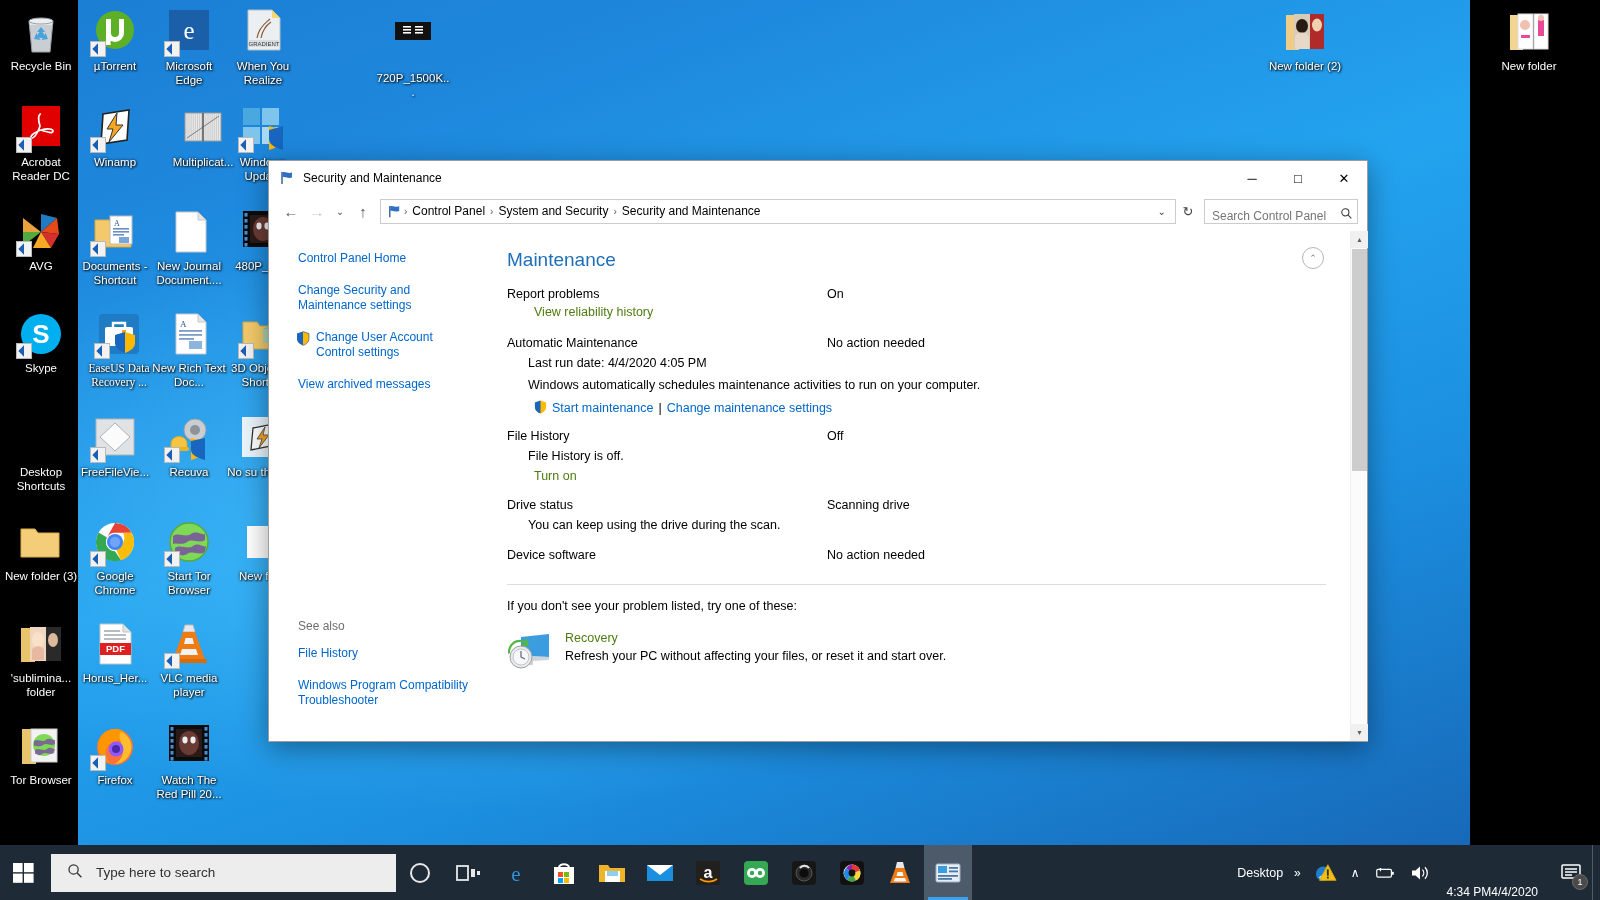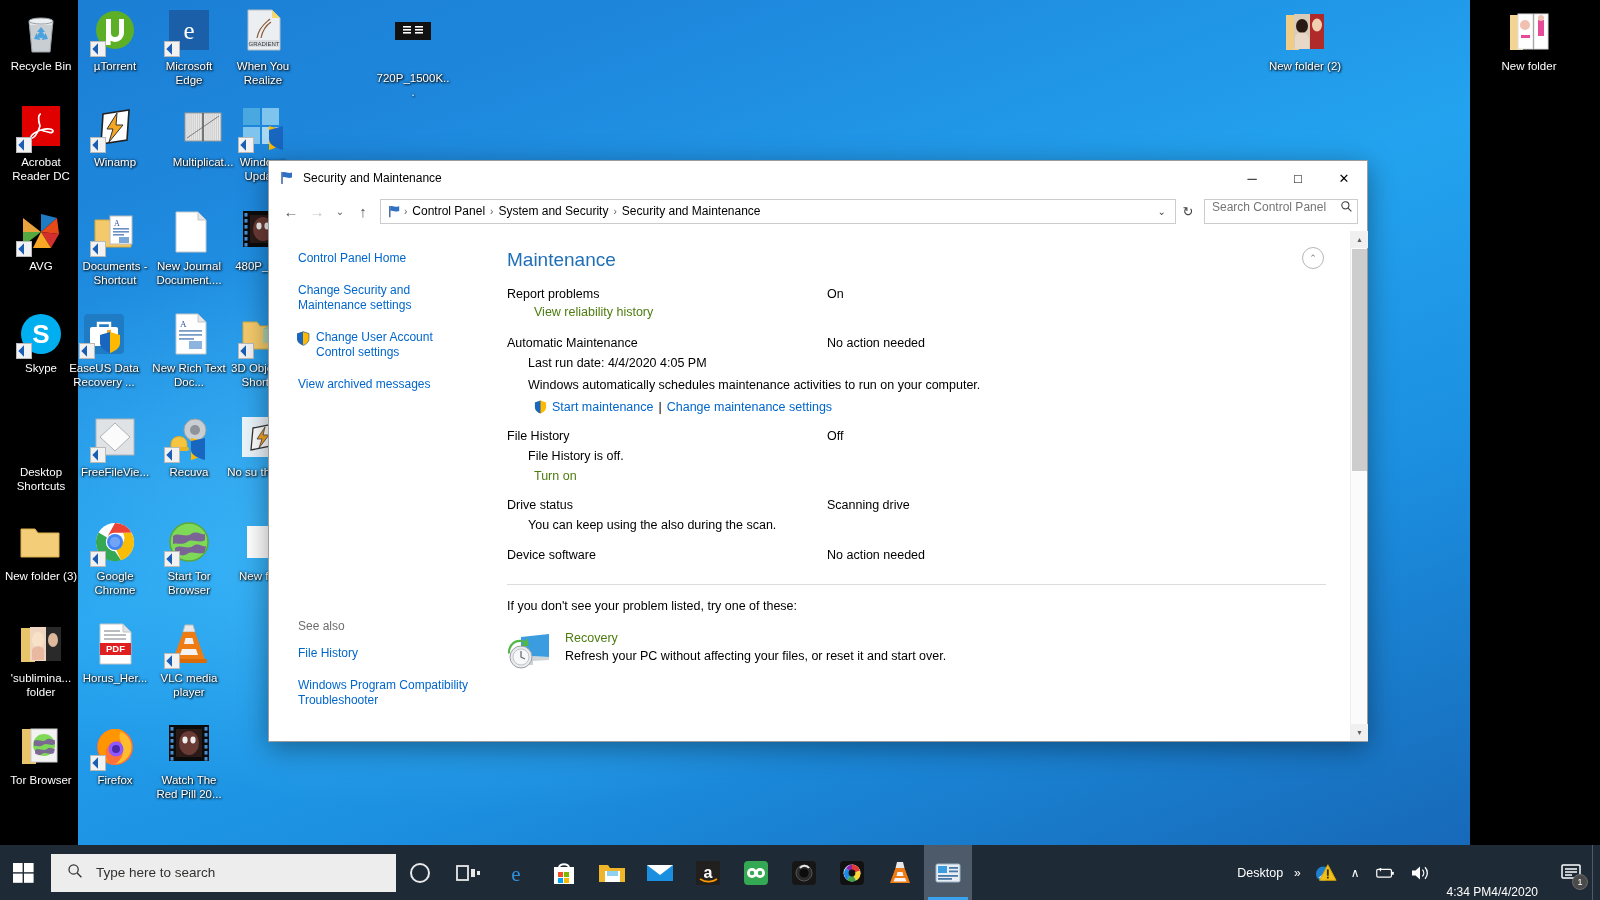--- a/index.html
+++ b/index.html
@@ -114,21 +114,21 @@
   .bc-sep { color: #5a5a5a; font-size: 10px; }
   .bc-drop { margin-left: auto; padding: 0 7px; color: #444; font-size: 10px; }
   #refreshbtn {
     width: 24px; height: 25px;
     display: flex; align-items: center; justify-content: center;
     font-size: 13px; color: #444; cursor: default;
   }
   #searchbox {
     width: 154px; height: 25px;
     border: 1px solid #cccccc; background: #fff;
-    display: flex; align-items: flex-start;
+    display: flex; align-items: flex-end;
     padding: 0 4px 0 7px; margin-left: 4px;
   }
   #searchbox input {
     border: 0; outline: 0; flex: 1 1 auto; min-width: 0;
     font-size: 12px; font-family: "Liberation Sans", sans-serif;
     color: #6d6d6d; background: transparent;
   }
   #searchbox .mag { font-size: 12px; color: #444; }
 
   
@@ -195,21 +195,21 @@
   }
   .section { margin-bottom: 7px; }
   .srow { display: flex; font-size: 12.5px; color: #000; }
   .srow .s-name { width: 320px; flex: 0 0 320px; }
   .srow .s-status { color: #000; }
   .sub { font-size: 12.5px; color: #000; margin: 5px 0 0 21px; line-height: 17px; }
   .sublink {
     font-size: 12.5px; color: #4d7c0f; margin: 4px 0 0 27px;
     display: inline-block; cursor: default;
   }
-  .linkrow { margin: 6px 0 0 27px; font-size: 12.5px; display: flex; gap: 5px; }
+  .linkrow { margin: 6px 0 0 27px; font-size: 12.5px; display: flex; align-items: center; gap: 5px; }
   .linkrow a { color: #0066cc; cursor: default; }
   .linkrow .sep { color: #000; }
   hr.divider { border: 0; border-top: 1px solid #dcdcdc; margin: 22px 0 14px 0; }
   #problem-text { font-size: 12.5px; color: #000; margin-bottom: 18px; }
   #recovery {
     display: flex; gap: 14px; align-items: flex-start;
   }
   #recovery .rec-text .rec-title {
     font-size: 12.5px; color: #4d7c0f; margin-bottom: 3px; cursor: default;
   }
@@ -442,21 +442,21 @@
         </svg></div>
       <div class="lbl">480P_60...</div>
     </div>
     <div class="dicon" style="left: 4px; top: 310px;">
       <div class="glyph"><svg width="48" height="48" viewBox="0 0 48 48">
       <circle cx="24" cy="24" r="20" fill="#00aff0"></circle>
       <text x="24" y="33" font-size="26" fill="#fff" text-anchor="middle" font-family="Liberation Sans,sans-serif" font-weight="bold">S</text>
         </svg><span class="shortcut-arrow"></span></div>
       <div class="lbl">Skype</div>
     </div>
-    <div class="dicon" style="left: 67px; top: 310px;">
+    <div class="dicon" style="left: 82px; top: 310px; font-family: Liberation Serif, serif;">
       <div class="glyph"><svg width="48" height="48" viewBox="0 0 48 48">
       <rect x="4" y="4" width="40" height="40" rx="4" fill="#1f7cc4"></rect>
       <rect x="10" y="17" width="28" height="19" rx="2" fill="#fff"></rect>
       <path d="M18 17 L18 13 L30 13 L30 17" fill="none" stroke="#fff" stroke-width="2.4"></path>
       <path d="M22 24 l5 0 0 -4 4 0 0 4 5 0 0 4 -5 0 0 4 -4 0 0 -4 -5 0z" fill="#f5a623"></path>
       <path d="M30 22 L40 25 L40 33 C40 38 35 41 30 43 C30 40 30 24 30 22 Z" fill="#ffb900"></path>
       <path d="M30 22 L20 25 L20 33 C20 38 25 41 30 43 Z" fill="#1866c0"></path>
         </svg><span class="shortcut-arrow"></span></div>
       <div class="lbl">EaseUS Data Recovery ...</div>
     </div>
@@ -760,21 +760,21 @@
           </div>
           <div class="section" style="margin-bottom: 14px;"><div class="srow">
               <span class="s-name">File History</span>
               <span class="s-status">Off</span>
             </div><div class="sub">File History is off.</div><span class="sublink">Turn on</span></div>
           <div class="section" style="margin-bottom: 14px;">
             <div class="srow">
               <span class="s-name">Drive status</span>
               <span class="s-status">Scanning drive</span>
             </div>
-            <div class="sub">You can keep using the also during the scan.</div>
+            <div class="sub">You can keep using the drive during the scan.</div>
           </div>
           <div class="section" style="margin-bottom: 14px;">
             <div class="srow">
               <span class="s-name">Device software</span>
               <span class="s-status">No action needed</span>
             </div>
           </div>
         </div>
 
       <hr class="divider">

